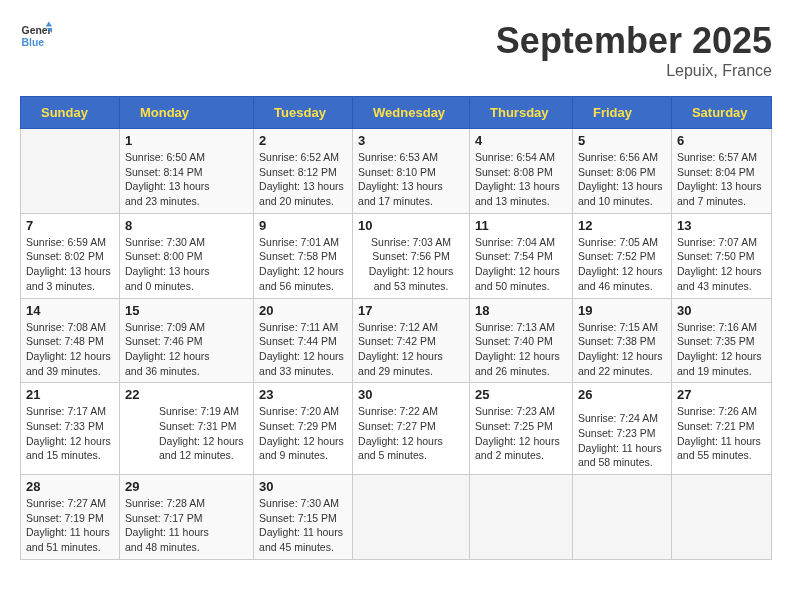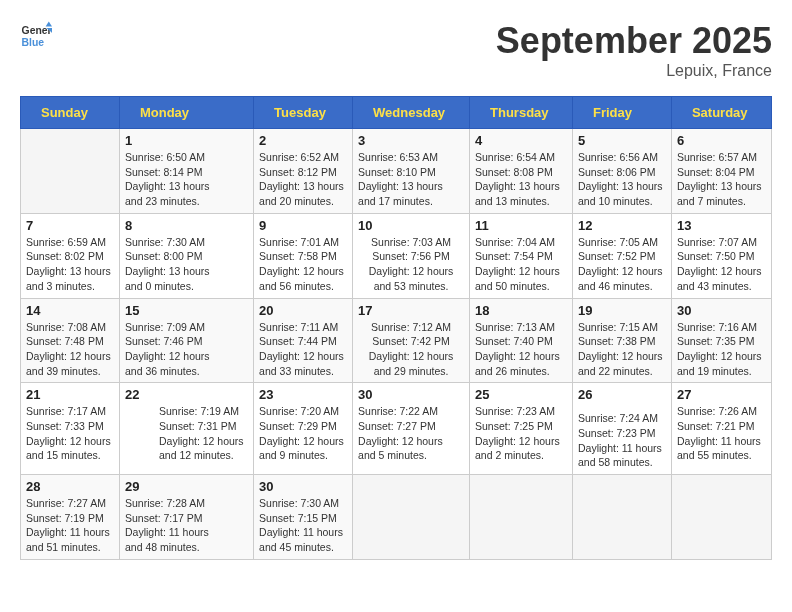--- a/index.html
+++ b/index.html
@@ -224,21 +224,21 @@
         </td>
         <td>
           <span class="day-number">20</span>
           <div class="day-info" style="white-space: pre-line;">Sunrise: 7:11 AM
 Sunset: 7:44 PM
 Daylight: 12 hours
 and 33 minutes.</div>
         </td>
         <td>
           <span class="day-number">17</span>
-          <div class="day-info" style="white-space: pre-line; text-align: center;">Sunrise: 7:12 AM
+          <div class="day-info" style="white-space: pre-line;">Sunrise: 7:12 AM
 Sunset: 7:42 PM
 Daylight: 12 hours
 and 29 minutes.</div>
         </td>
         <td>
           <span class="day-number">18</span>
           <div class="day-info" style="white-space: pre-line;">Sunrise: 7:13 AM
 Sunset: 7:40 PM
 Daylight: 12 hours
 and 26 minutes.</div>

